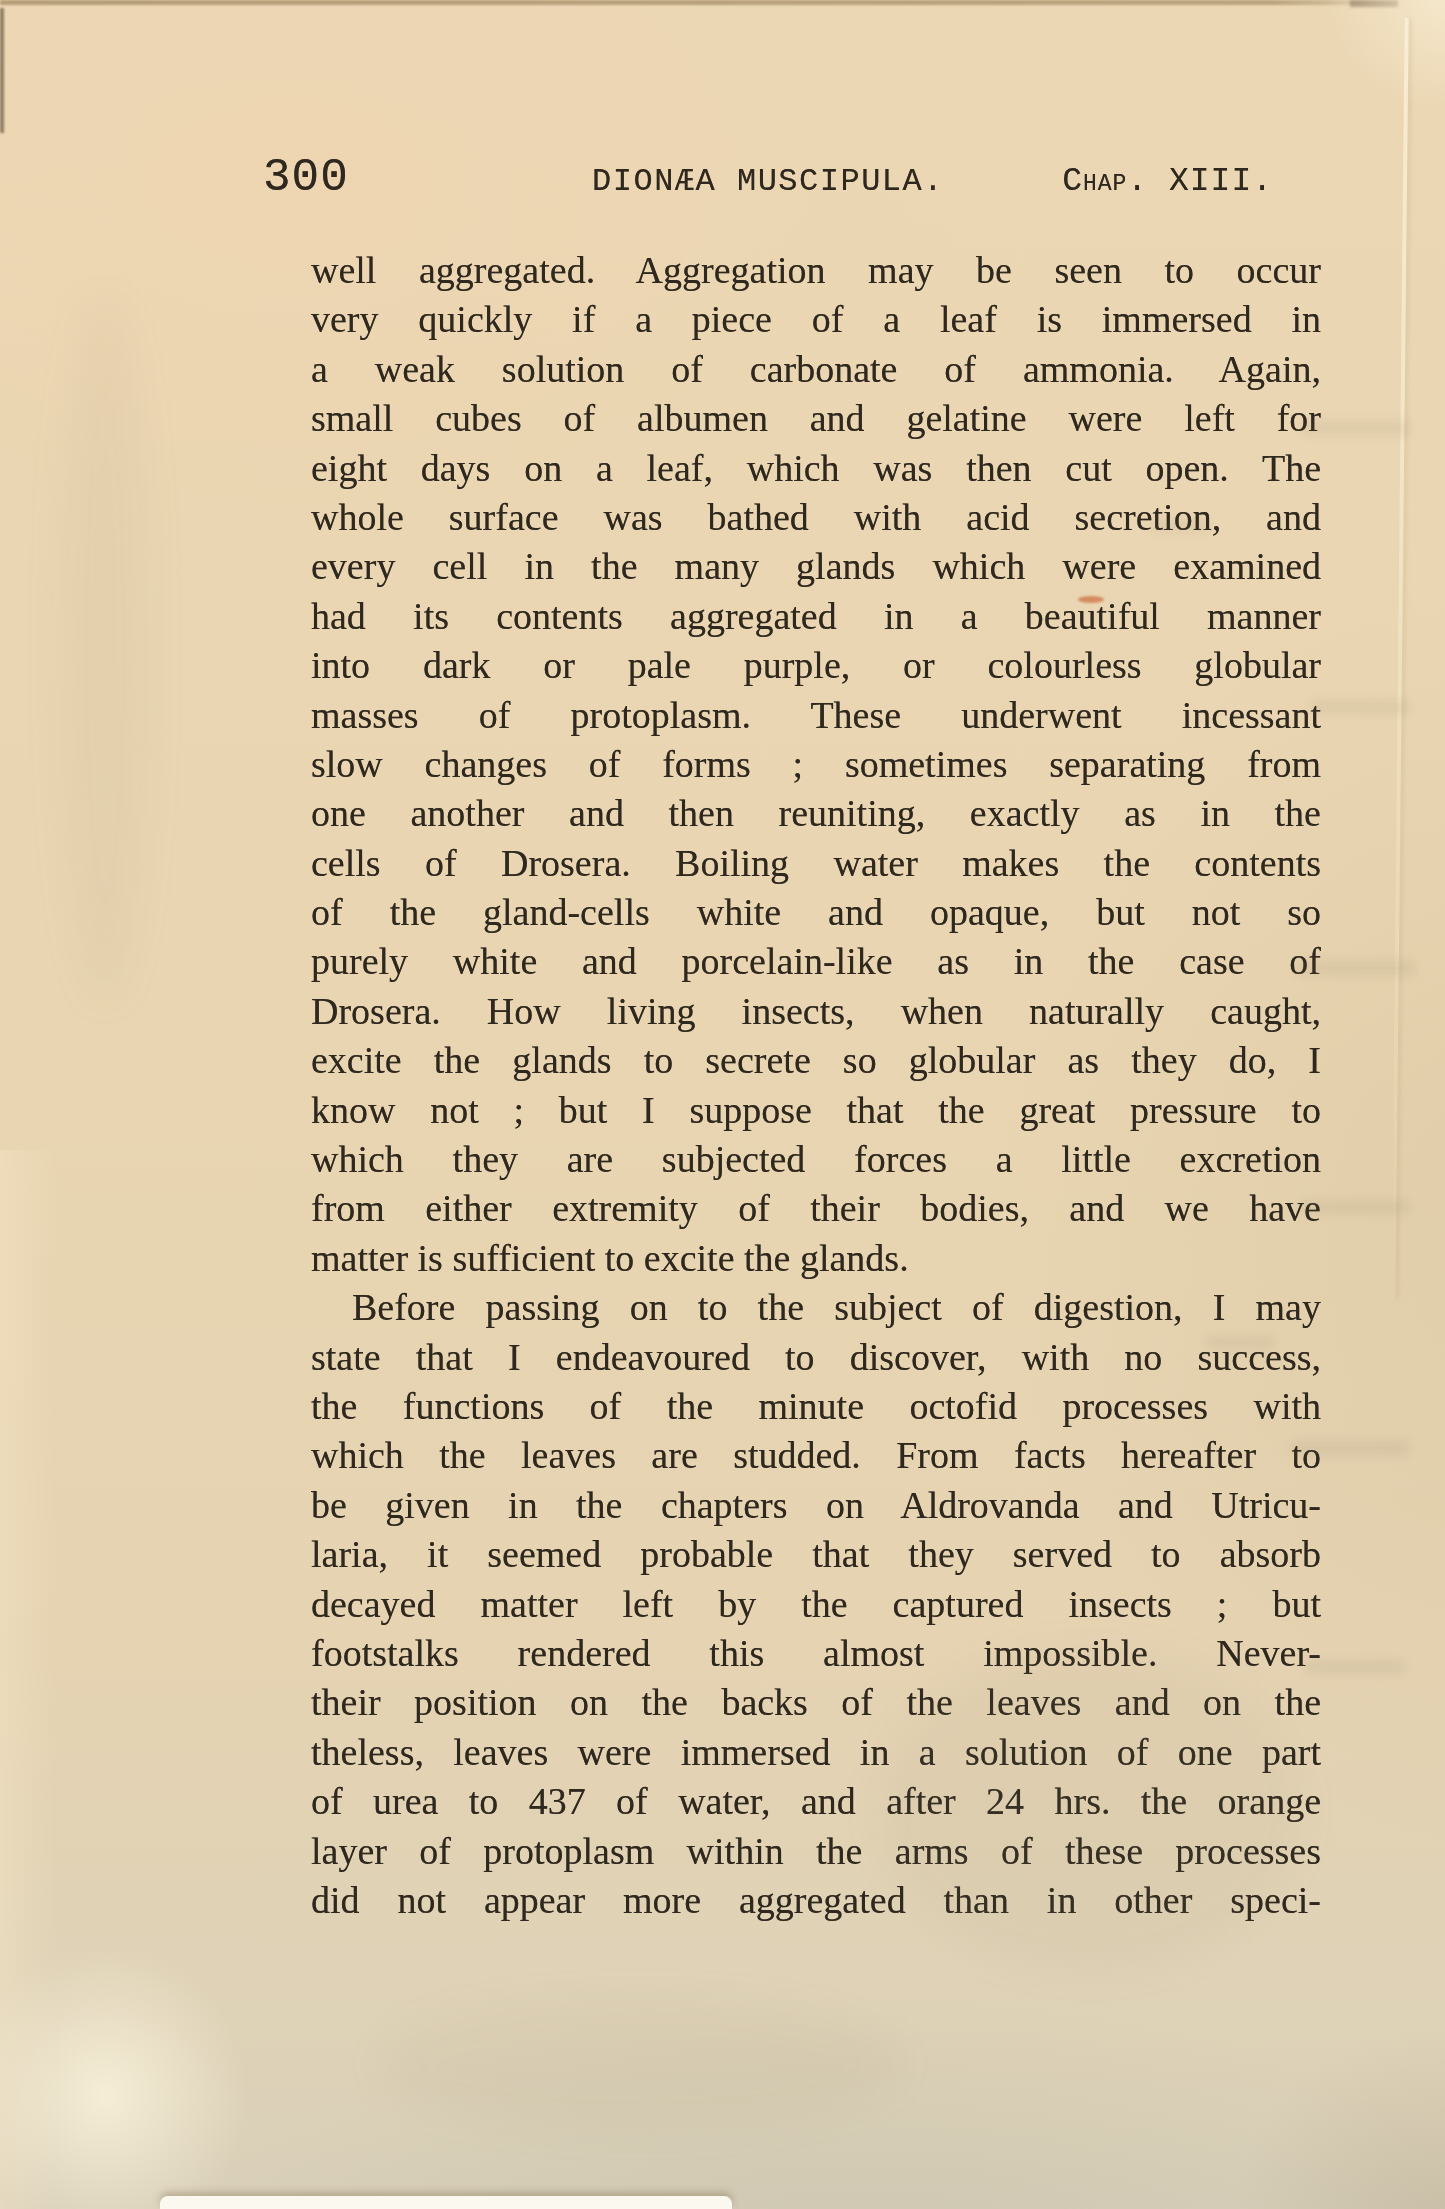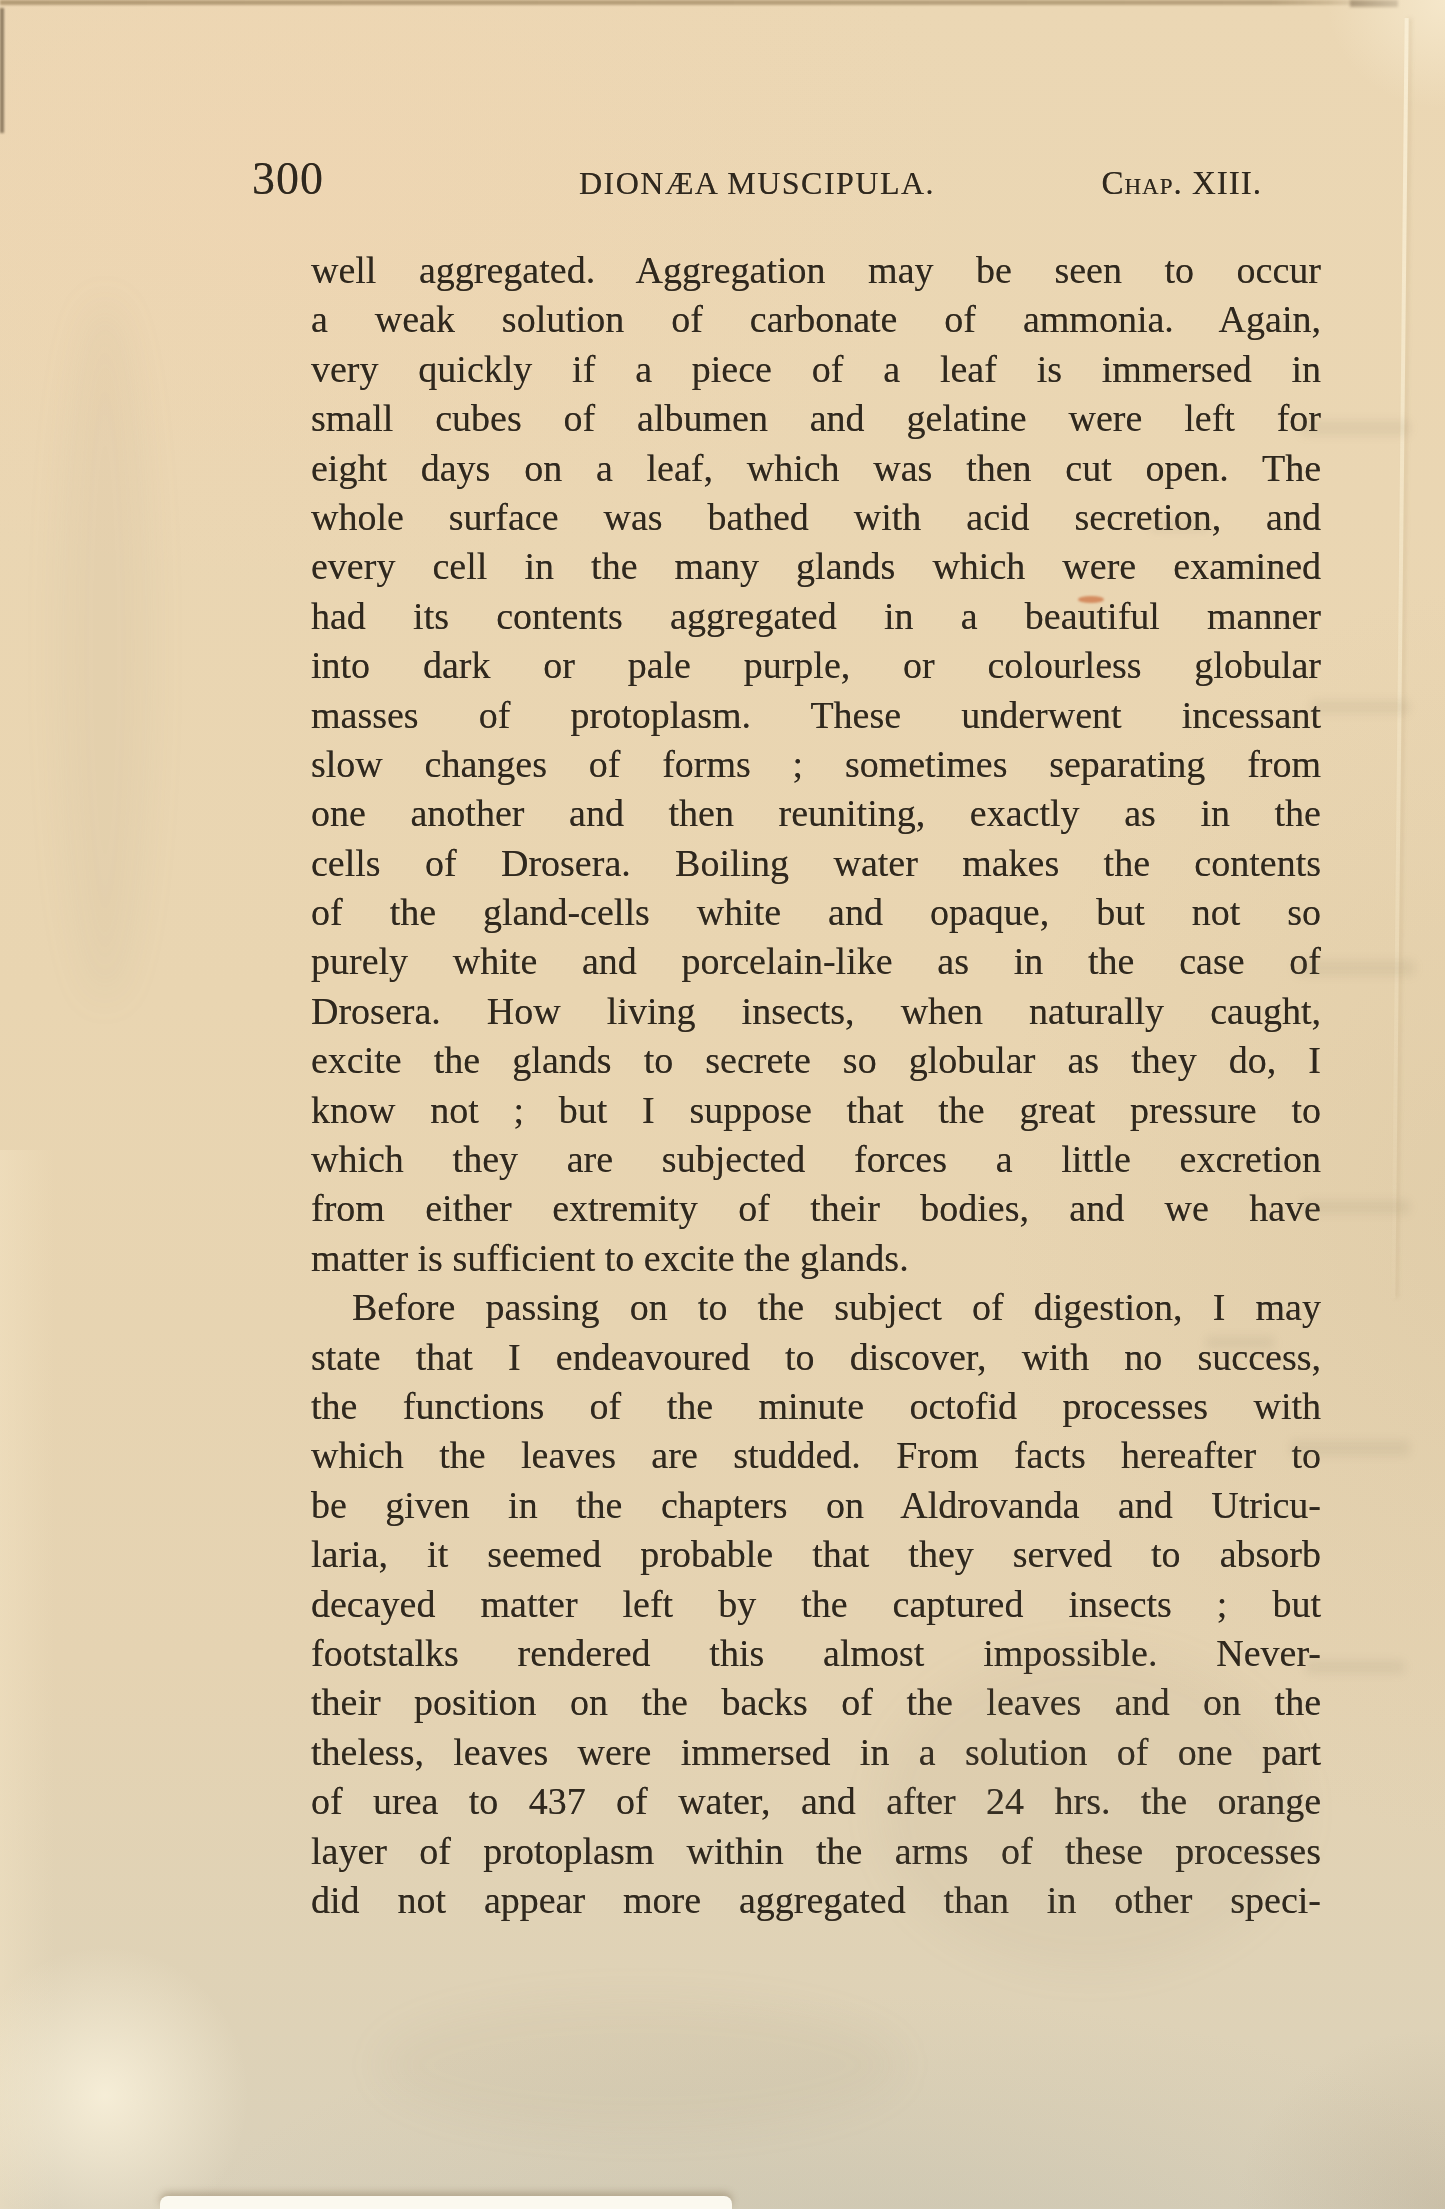--- a/index.html
+++ b/index.html
@@ -11,22 +11,22 @@
     color:#2f281e;
     background:
       radial-gradient(ellipse 1000px 600px at 20% 8%, rgba(244,212,176,0.35), transparent 70%),
       radial-gradient(ellipse 700px 900px at 103% 55%, rgba(200,180,140,0.22), transparent 70%),
       radial-gradient(ellipse 1000px 420px at 60% 104%, rgba(168,168,148,0.25), transparent 72%),
       radial-gradient(ellipse 300px 260px at 100% 100%, rgba(140,120,90,0.18), transparent 70%),
       linear-gradient(180deg,#ebd7b4 0%,#e9d5b1 45%,#e5d3b2 75%,#ded2b7 92%,#d9d0ba 100%);
   }
   
   .header-row{
-    position:absolute;top:152px;left:252px;width:1010px;
-    display:grid;grid-template-columns:1fr auto 1fr;align-items:baseline;
+    position:absolute;top:152px;left:263px;width:1010px;
+    display:grid;grid-template-columns:1fr auto 1fr;align-items:baseline;font-family:Liberation Mono, monospace;
   }
   .page-number{font-size:46px;letter-spacing:1px;}
   .running-title{font-size:32px;letter-spacing:1.5px;text-align:left;white-space:nowrap;}
   .chapter-label{font-size:33px;font-variant:small-caps;letter-spacing:1px;text-align:right;white-space:nowrap;}
   .header-row *{text-shadow:0 0 0.6px rgba(47,40,30,0.65);}
   
   .body-text{
     position:absolute;top:246px;left:263px;width:1010px;
     font-size:38px;line-height:49.4px;margin-left:48px;
   }
@@ -68,22 +68,22 @@
 <div class="page">
 
   <div class="header-row">
     <div class="page-number">300</div>
     <div class="running-title">DIONÆA MUSCIPULA.</div>
     <div class="chapter-label">Chap. XIII.</div>
   </div>
 
   <div class="body-text">
       <div class="line">well aggregated. Aggregation may be seen to occur</div>
+      <div class="line">very quickly if a piece of a leaf is immersed in</div>
       <div class="line">a weak solution of carbonate of ammonia. Again,</div>
-      <div class="line">very quickly if a piece of a leaf is immersed in</div>
       <div class="line">small cubes of albumen and gelatine were left for</div>
       <div class="line">eight days on a leaf, which was then cut open. The</div>
       <div class="line">whole surface was bathed with acid secretion, and</div>
       <div class="line">every cell in the many glands which were examined</div>
       <div class="line">had its contents aggregated in a beautiful manner</div>
       <div class="line">into dark or pale purple, or colourless globular</div>
       <div class="line">masses of protoplasm. These underwent incessant</div>
       <div class="line">slow changes of forms ; sometimes separating from</div>
       <div class="line">one another and then reuniting, exactly as in the</div>
       <div class="line">cells of Drosera. Boiling water makes the contents</div>

